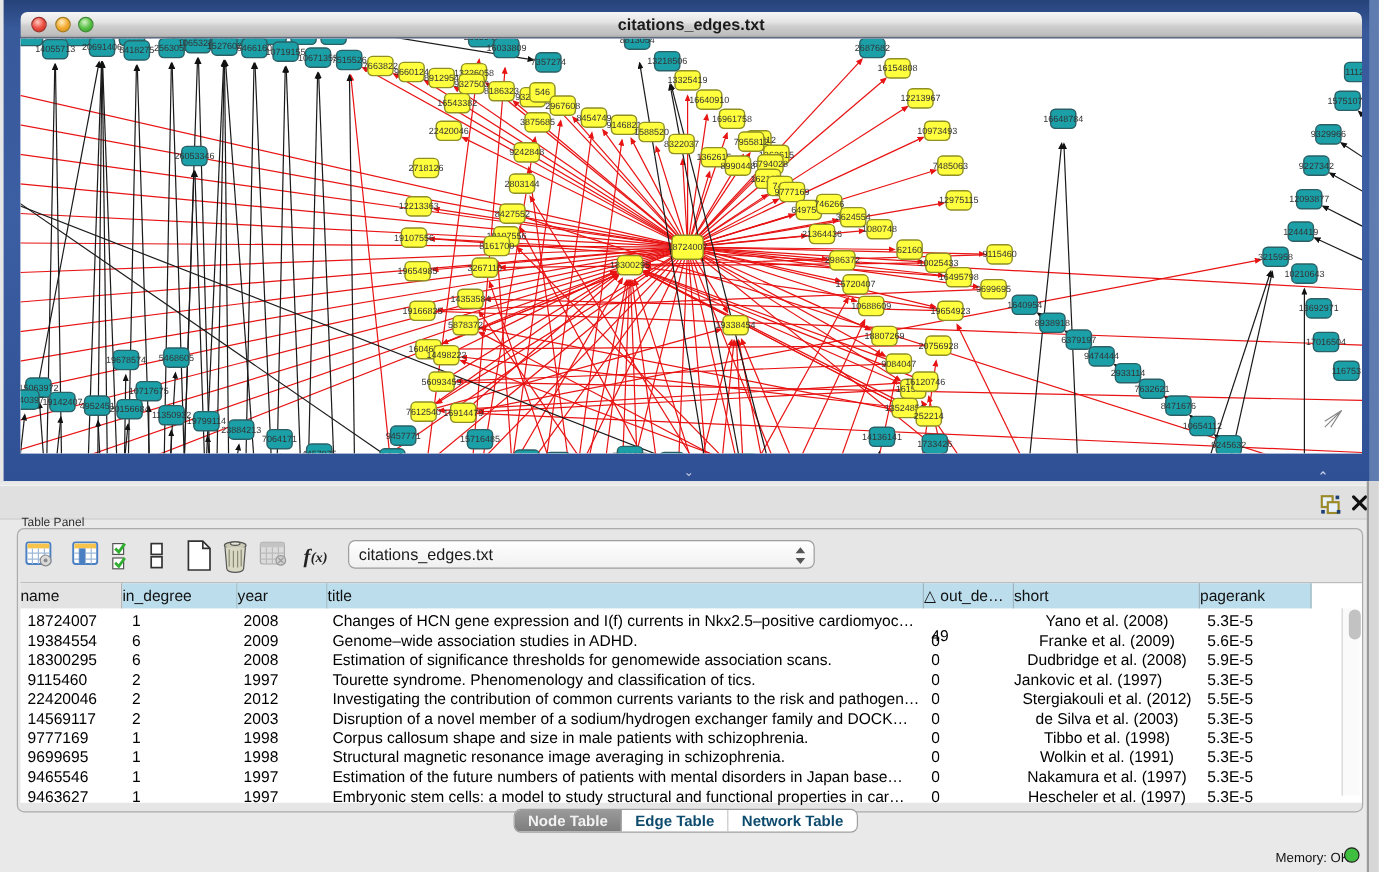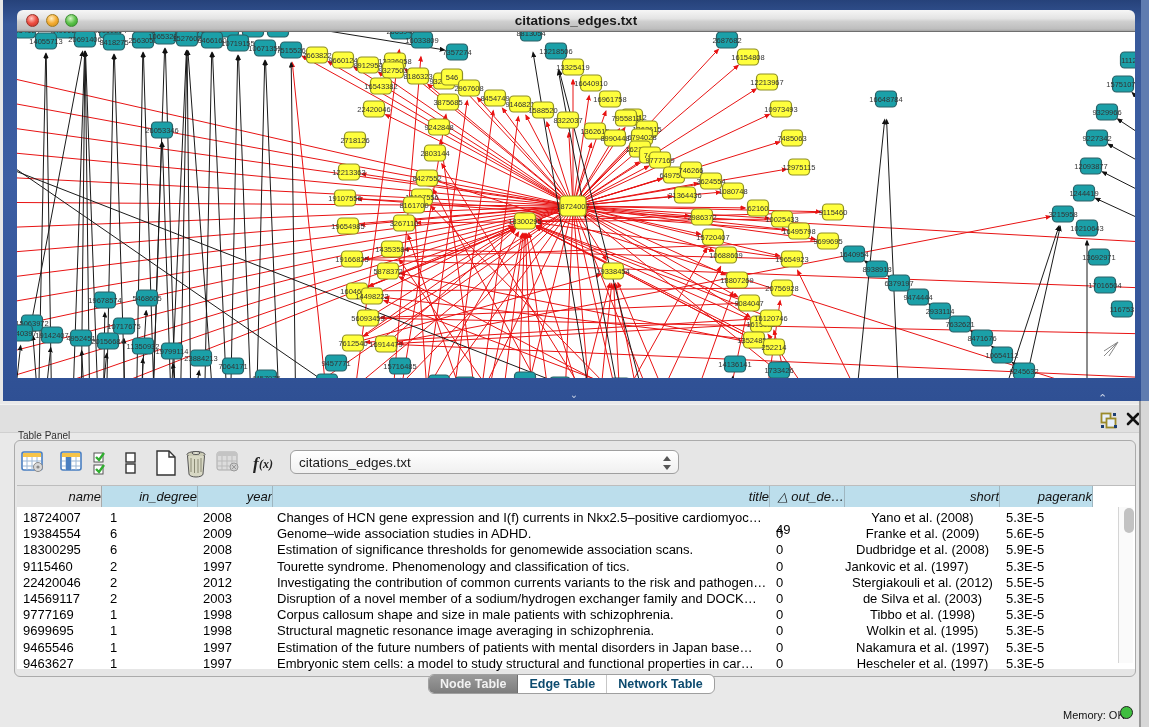--- a/index.html
+++ b/index.html
@@ -25,21 +25,21 @@
 #panel-right { position:absolute; left:1141px; top:0; width:8px; height:326px; background:#d7d7d7; }
 #ptitle { position:absolute; left:0; top:3px; width:1139px; height:29px; background:#e0e0e0; border-top:1px solid #f2f2f2; border-bottom:1px solid #d0d0d0; }
 #ptitle .t { position:absolute; left:18px; top:25px; font-size:10px; color:#2e2e2e; }
 #container { position:absolute; left:14px; top:39px; width:1122px; height:237px; border:1px solid #ababab; border-radius:6px; background:#e6e6e6; }
 
 #toolbar { position:absolute; left:0; top:0; width:1120px; height:44px; }
 #combo { position:absolute; left:275px; top:9px; width:389px; height:24px; background:linear-gradient(180deg,#ffffff,#f0f0f0); border:1px solid #9f9f9f; border-radius:6px; }
 #combo .t { position:absolute; left:8px; top:4px; font-size:13.5px; color:#1a1a1a; }
 
 #tbl { position:absolute; left:2px; top:44px; width:1118px; height:184px; background:#fff; border-top:1px solid #bdbdbd; }
-.hcell { position:absolute; top:0; height:21px; border-right:1px solid #9fb6c0; font-size:13px; color:#111; text-align:right; line-height:21px; background:#bcdeec; overflow:hidden;font-style:italic; }
+.hcell { position:absolute; top:0; height:21px; border-right:1px solid #9fb6c0; font-size:13px; color:#111; text-align:left; line-height:21px; background:#bcdeec; overflow:hidden; }
 .row-text { position:absolute; font-size:13px; color:#000; white-space:nowrap; overflow:hidden; }
 #scroll { position:absolute; left:1103px; top:66px; width:15px; height:156px; background:#fafafa; border-left:1px solid #d5d5d5; }
 #thumb { position:absolute; left:5px; top:1px; width:10px; height:25px; background:#c2c2c2; border-radius:5px; }
 
 #tabs { position:absolute; left:428px; top:273px; height:20px; border:1px solid #9f9f9f; border-radius:6px; background:#fff; display:flex; overflow:hidden; }
 .tab { font-size:12.5px; font-weight:bold; padding:0 11px; line-height:19px; color:#0c4a6e; border-right:1px solid #c7c7c7; }
 .tab.sel { background:linear-gradient(180deg,#9a9a9a,#7d7d7d); color:#f2f2f2; border-right:1px solid #6f6f6f; }
 .tab:last-child { border-right:none; }
 #mem { position:absolute; left:1063px; top:308px; font-size:11px; color:#111; }
 #memdot { position:absolute; left:1120px; top:305px; width:13px; height:13px; border-radius:50%; background:#3fbe3f; border:1.5px solid #222; }
@@ -719,21 +719,21 @@
 <div class="row-text" style="left:186px;top:121.2px">1998</div>
 <div class="row-text" style="left:260px;top:121.2px;width:492px">Corpus callosum shape and size in male patients with schizophrenia.</div>
 <div class="row-text" style="left:759px;top:121.2px">0</div>
 <div class="row-text" style="left:828px;top:121.2px;width:155px;text-align:center">Tibbo et al. (1998)</div>
 <div class="row-text" style="left:989px;top:121.2px">5.3E-5</div>
 <div class="row-text" style="left:6px;top:137.4px;width:78px">9699695</div>
 <div class="row-text" style="left:93px;top:137.4px">1</div>
 <div class="row-text" style="left:186px;top:137.4px">1998</div>
 <div class="row-text" style="left:260px;top:137.4px;width:492px">Structural magnetic resonance image averaging in schizophrenia.</div>
 <div class="row-text" style="left:759px;top:137.4px">0</div>
-<div class="row-text" style="left:828px;top:137.4px;width:155px;text-align:center">Wolkin et al. (1995)</div>
+<div class="row-text" style="left:828px;top:137.4px;width:155px;text-align:center">Wolkin et al. (1991)</div>
 <div class="row-text" style="left:989px;top:137.4px">5.3E-5</div>
 <div class="row-text" style="left:6px;top:153.6px;width:78px">9465546</div>
 <div class="row-text" style="left:93px;top:153.6px">1</div>
 <div class="row-text" style="left:186px;top:153.6px">1997</div>
 <div class="row-text" style="left:260px;top:153.6px;width:492px">Estimation of the future numbers of patients with mental disorders in Japan base…</div>
 <div class="row-text" style="left:759px;top:153.6px">0</div>
 <div class="row-text" style="left:828px;top:153.6px;width:155px;text-align:center">Nakamura et al. (1997)</div>
 <div class="row-text" style="left:989px;top:153.6px">5.3E-5</div>
 <div class="row-text" style="left:6px;top:169.8px;width:78px">9463627</div>
 <div class="row-text" style="left:93px;top:169.8px">1</div>

